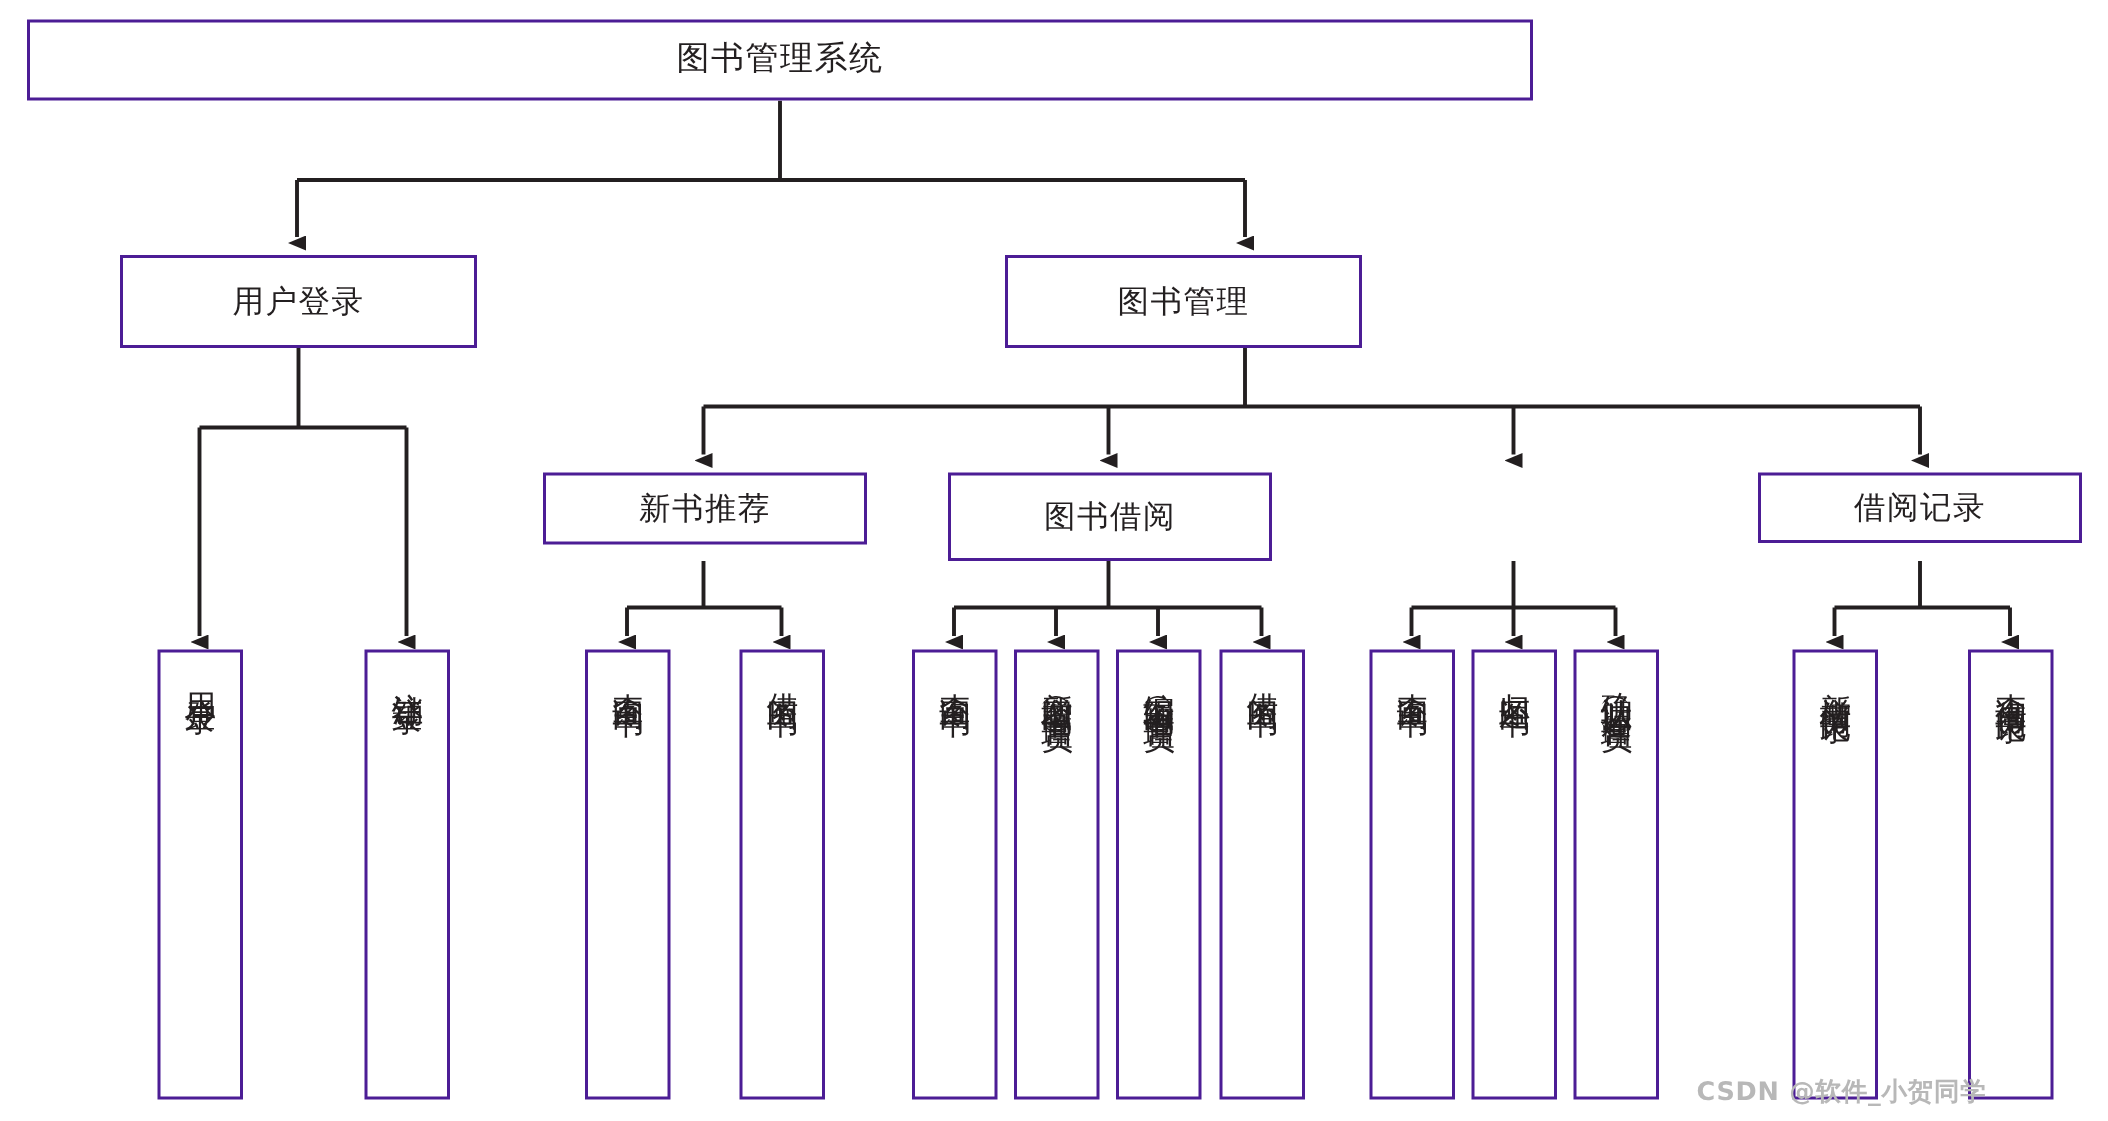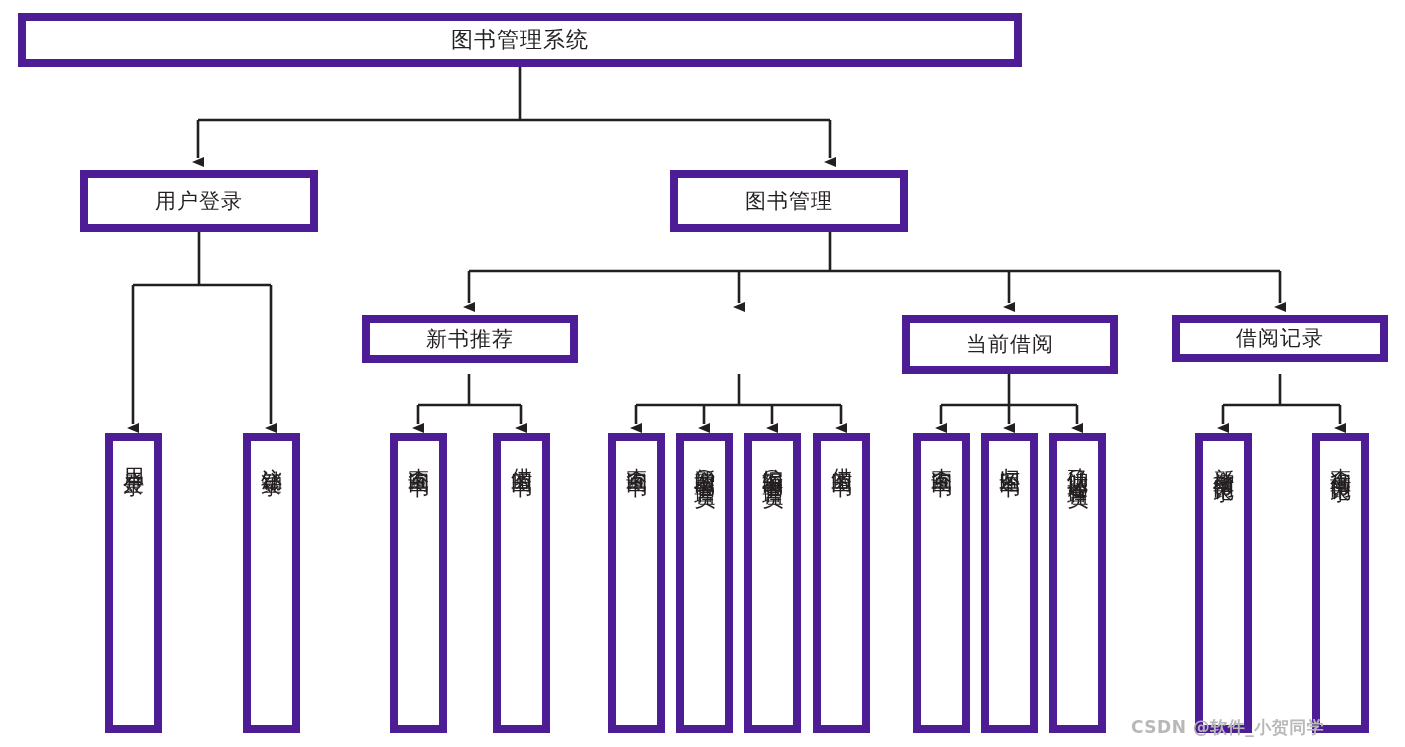--- a/index.html
+++ b/index.html
@@ -21,21 +21,21 @@
     position: absolute;
     left: 0;
     top: 0;
     width: 1405px;
     height: 747px;
   }
   .node {
     position: absolute;
     box-sizing: border-box;
     background: #ffffff;
-    border: 8px solid #4c1d95;
+    border: 2px solid #4c1d95;
     display: flex;
     align-items: center;
     justify-content: center;
     color: #231f20;
   }
   .node .label {
     font-size: 21px;
     line-height: 1.18;
     letter-spacing: 1px;
     white-space: nowrap;
@@ -124,22 +124,22 @@
   <div class="node" style="left:80px; top:170px; width:238px; height:62px;">
     <span class="label">用户登录</span>
   </div>
   <div class="node" style="left:670px; top:170px; width:238px; height:62px;justify-content:center;">
     <span class="label">图书管理</span>
   </div>
 
   <div class="node" style="left:362px; top:315px; width:216px; height:48px;">
     <span class="label">新书推荐</span>
   </div>
-  <div class="node" style="left:902px; top:315px; width:216px; height:59px;">
-    <span class="label">当前借阅</span>
+  <div class="node" style="left:632px; top:315px; width:216px; height:59px;">
+    <span class="label">图书借阅</span>
   </div>
   <div class="node" style="left:1172px; top:315px; width:216px; height:47px;">
     <span class="label">借阅记录</span>
   </div>
 
   <div class="node vert" style="left:105px; top:433px; width:57px; height:300px;">
     <span class="label">用户登录</span>
   </div>
   <div class="node vert" style="left:243px; top:433px; width:57px; height:300px;">
     <span class="label">注销登录</span>

